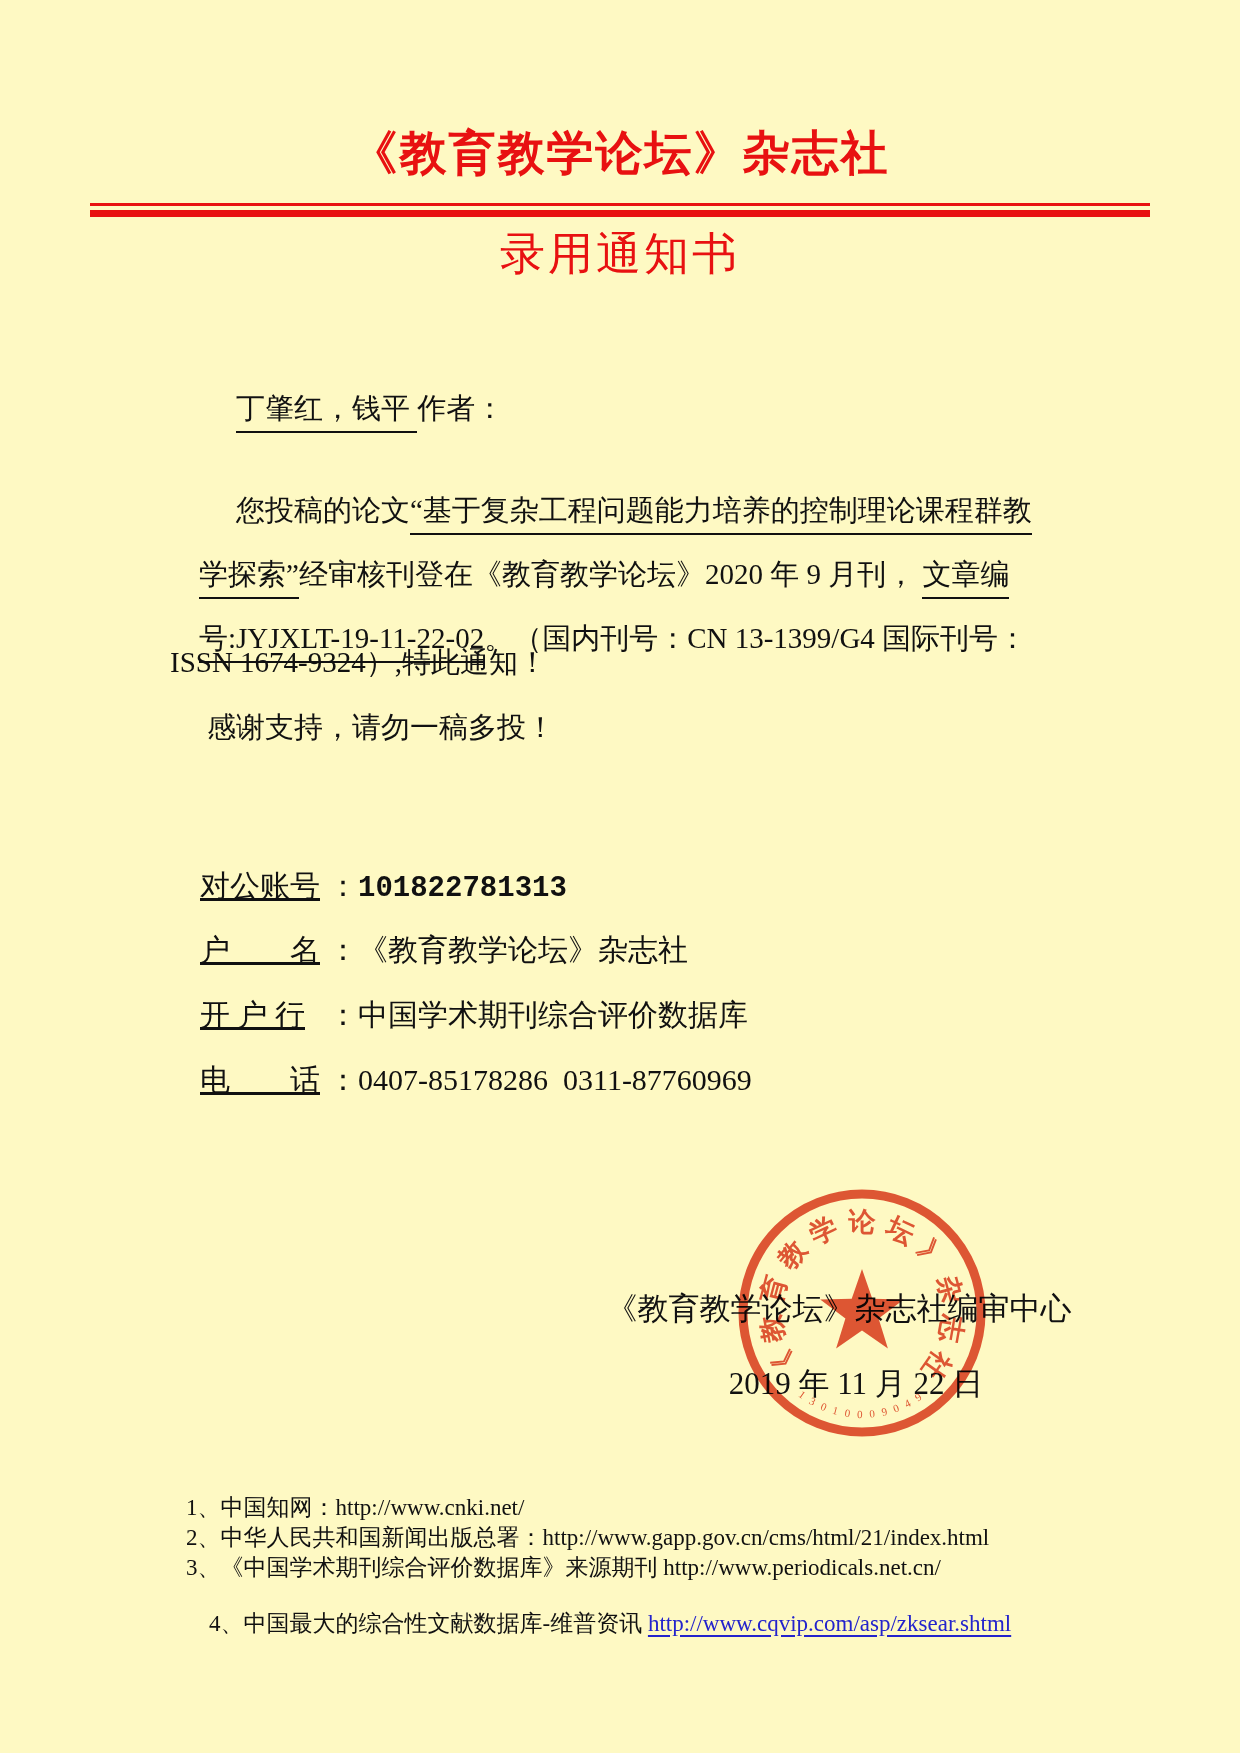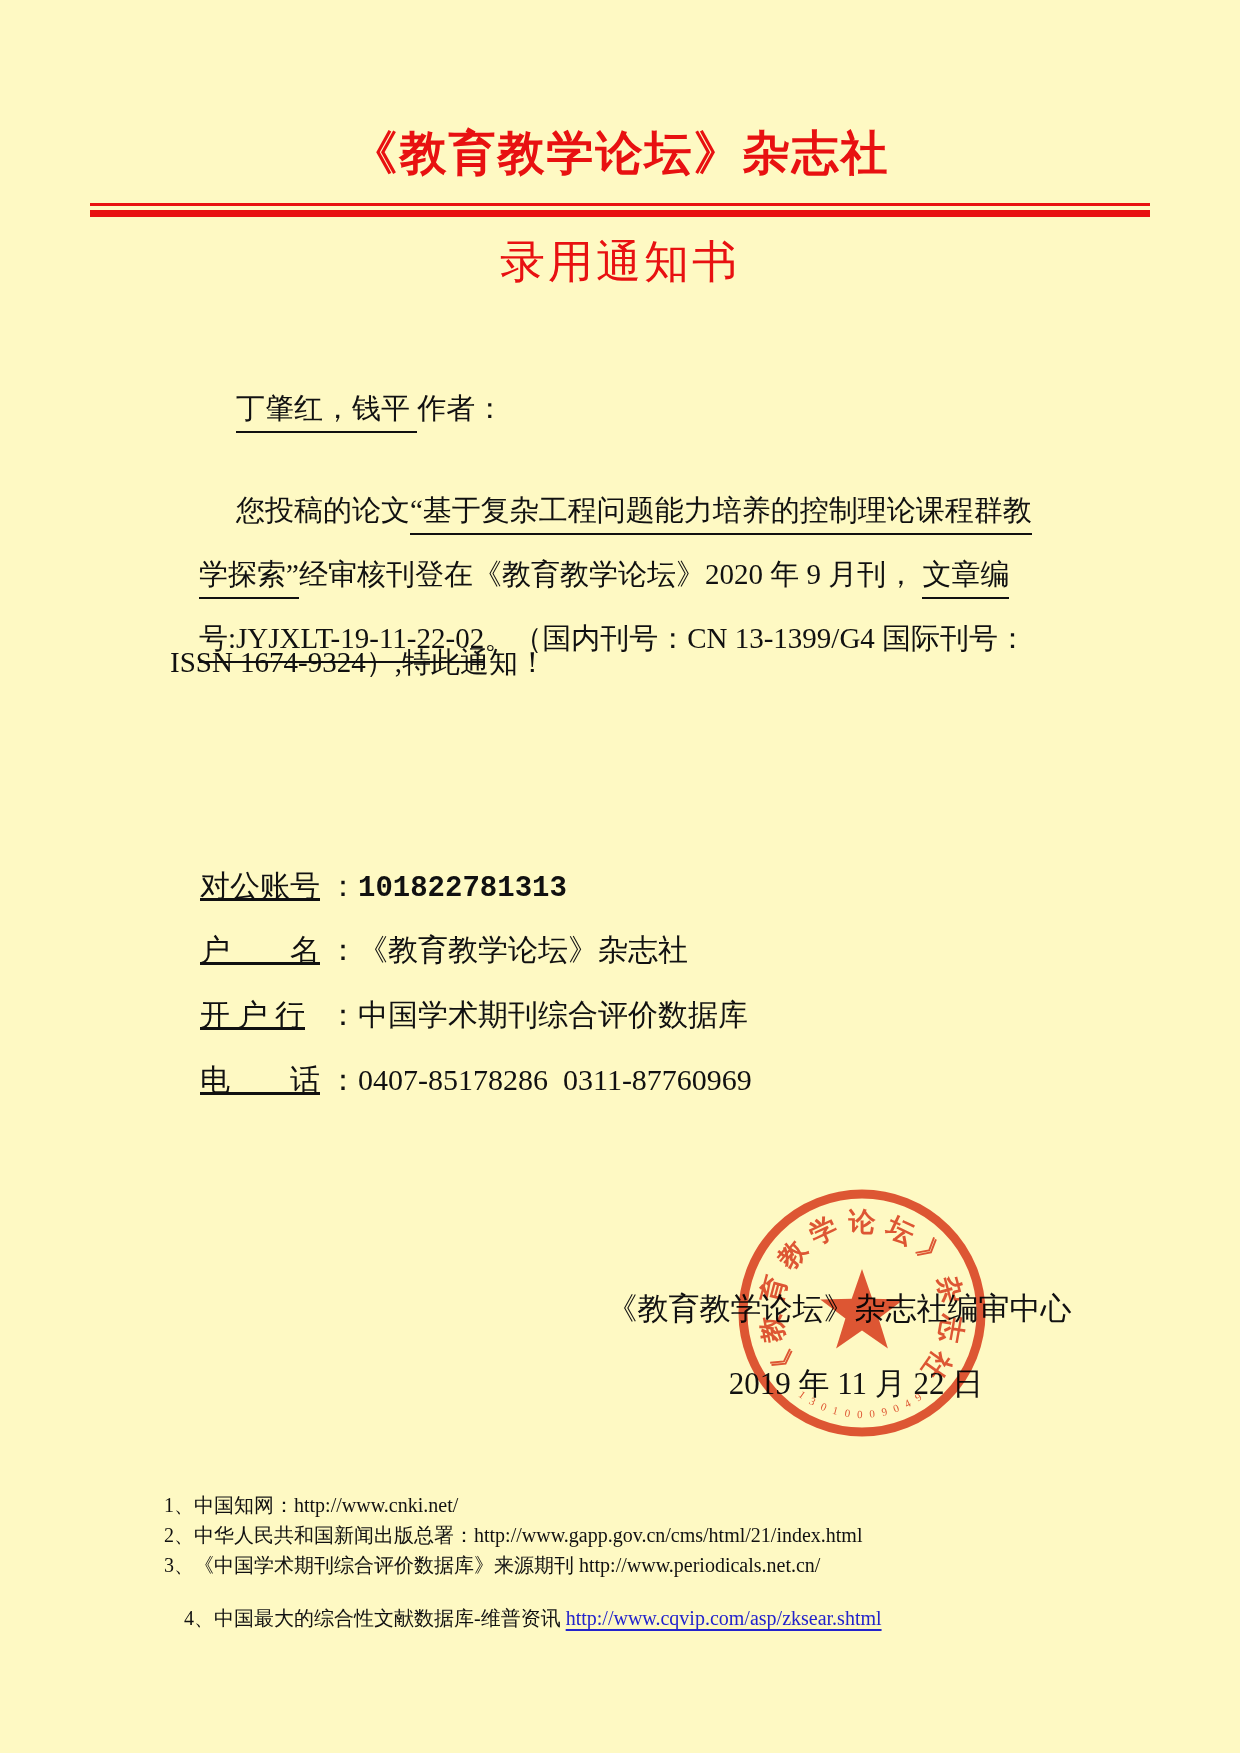--- a/index.html
+++ b/index.html
@@ -26,21 +26,20 @@
   .double-rule .thin{height:3px;background:var(--accent,#e81111);}
   .double-rule .gap{height:4px;}
   .double-rule .thick{height:7px;background:var(--accent,#e81111);}
   .doc-subtitle{
     position:absolute;top:224px;left:0;width:100%;
     text-align:center;
     font-size:45px;font-weight:400;
     color:var(--accent,#e81111);
     letter-spacing:3px;
     white-space:pre;
-    margin-top:8px;
   }
   .bodyline{
     position:absolute;left:170px;width:905px;
     font-size:29px;line-height:42px;
     white-space:pre-wrap;
   }
   .indent{padding-left:37px;}
   .u{border-bottom:2px solid #111;padding-bottom:7px;margin-top:20px;}
   .acct-row{
     position:absolute;left:170px;width:905px;
@@ -63,22 +62,22 @@
     mix-blend-mode:multiply;opacity:0.92;
   }
   .stamp svg{width:100%;height:100%;}
   .stamp text{
     text-anchor:middle;dominant-baseline:central;
     font-family:"Liberation Serif","DejaVu Serif",serif;font-weight:700;
   }
   .stamp .ringchar{font-size:27px;}
   .stamp .serialchar{font-size:11px;font-weight:400;letter-spacing:1px;}
   .footer-line{
-    position:absolute;left:164px;width:960px;
-    font-size:20px;white-space:pre-wrap;
+    position:absolute;left:186px;width:960px;
+    font-size:23px;white-space:pre-wrap;
   }
   .footer-link{
     color:var(--link,#2323cc);
     text-decoration:underline;
     text-underline-offset:4px;
   }
 </style>
 </head>
 <body>
 
@@ -105,20 +104,21 @@
   <div class="bodyline" style="top:511px">
     <span class="u">学探索”</span><span>经审核刊登在《教育教学论坛》2020 年 9 月刊， </span><span class="u">文章编</span>
   </div>
 
   <div class="bodyline" style="top:575px">
     <span class="u">号:JYJXLT-19-11-22-02</span><span>。（国内刊号：CN 13-1399/G4 国际刊号：</span>
   </div>
 
   <div class="bodyline" style="top:641px">ISSN 1674-9324）,特此通知！</div>
 
+  <div class="bodyline indent" style="top:706px">感谢支持，请勿一稿多投！</div>
 
   <div class="acct-row" style="top:832px">
     <span class="acct-label">对公账号</span><span class="acct-colon">：</span><span class="acct-value acct-num">101822781313</span>
   </div>
   <div class="acct-row" style="top:896px">
     <span class="acct-label">户　　名</span><span class="acct-colon">：</span><span class="acct-value">《教育教学论坛》杂志社</span>
   </div>
   <div class="acct-row" style="top:961px">
     <span class="acct-label">开 户 行</span><span class="acct-colon">：</span><span class="acct-value">中国学术期刊综合评价数据库</span>
   </div>

